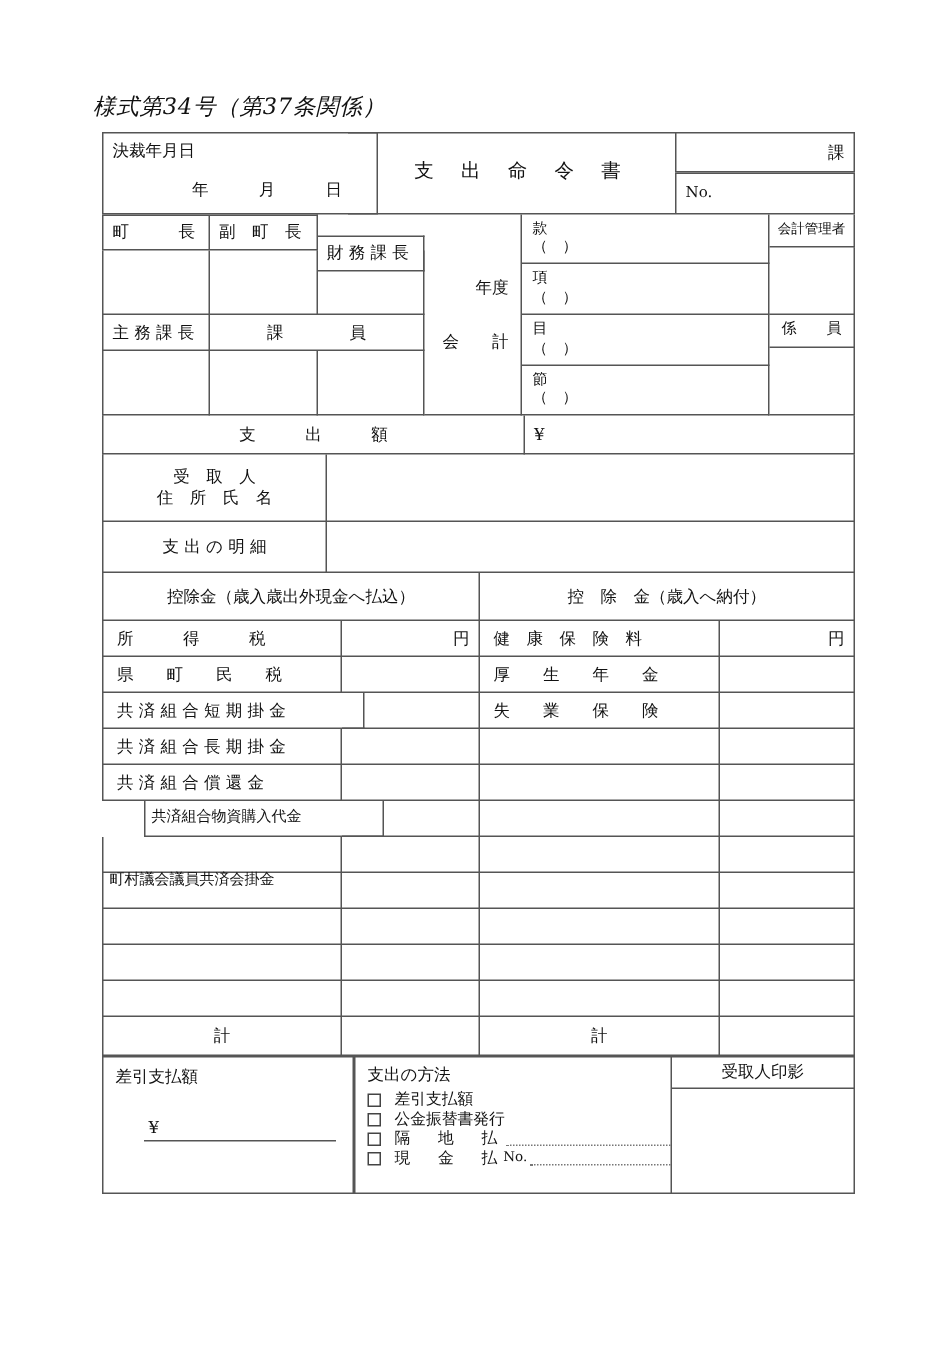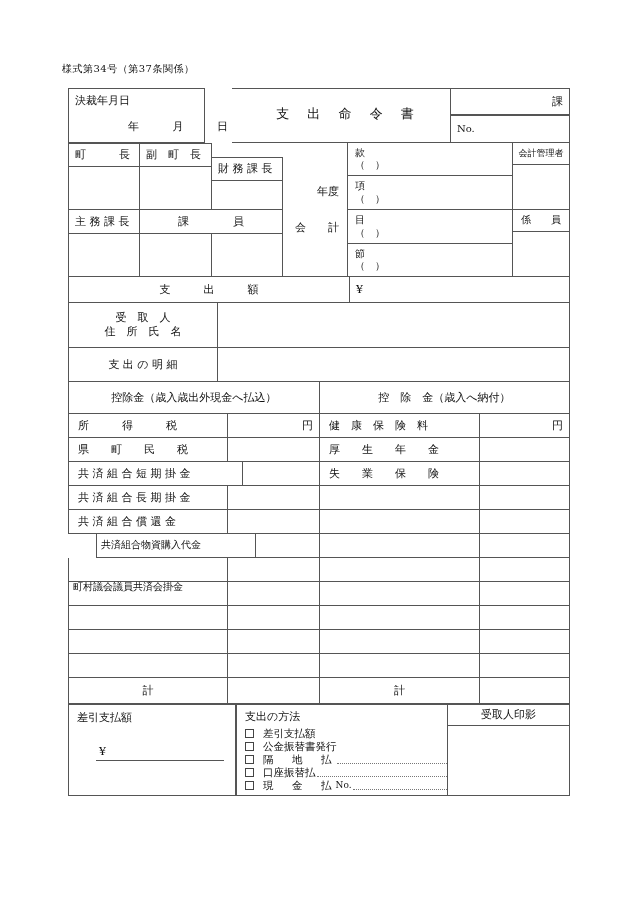--- a/index.html
+++ b/index.html
@@ -42,23 +42,24 @@
     padding: 0 9px;
     box-sizing: border-box;
   }
   .spread.tight { padding: 0 6px; }
 
   
   #form-code {
     position: absolute;
     left: 62px;
     top: 62px;
-    font-size: 10px;
+    font-size: 15px;
     letter-spacing: 0.5px;
     white-space: nowrap;
+    font-style: italic;
   }
 
   
   #doc-title {
     position: absolute;
     left: 240px;
     top: 105px;
     width: 210px;
     text-align: center;
     font-size: 13px;
@@ -112,21 +113,21 @@
     border-bottom: 1px solid #555;
   }
 </style>
 </head>
 <body>
 
 <div id="form-code">様式第34号（第37条関係）</div>
 
 <div id="doc-title">支 出 命 令 書</div>
 
-<div class="cell c-left" style="left:68px; top:88px; width:137px; height:55px; align-items:flex-start; padding-top:5px;">
+<div class="cell c-left" style="left:68px; top:88px; width:184px; height:55px; align-items:flex-start; padding-top:5px;">
   <span>決裁年月日</span>
 </div>
 <div class="date-line" style="left:128px; top:119px; width:100px; justify-content:space-between;">
   <span>年</span>
   <span>月</span>
   <span>日</span>
 </div>
 
 <div class="abs" style="left:232px; top:88px; width:218px; height:55px; border-top:1px solid #555; border-bottom:1px solid #555;"></div>
 
@@ -318,25 +319,20 @@
         <span class="chk-box"></span>
         <span class="chk-label">公金振替書発行</span>
       </div>
       <div class="chk-row">
         <span class="chk-box"></span>
         <span class="chk-label sp2">隔　地　払</span>
         <span class="dotline"></span>
       </div>
       <div class="chk-row">
         <span class="chk-box"></span>
-        <span class="chk-label">口座振替払</span>
-        <span class="dotline"></span>
-      </div>
-      <div class="chk-row">
-        <span class="chk-box"></span>
         <span class="chk-label sp2">現　金　払</span>
         <span style="font-size: 9px;">No.</span>
         <span class="dotline"></span>
       </div>
     </div>
 </div>
 
 <div class="cell c-center nb-l" style="left:448px; top:704px; width:122px; height:22px;">
   <span>受取人印影</span>
 </div>

